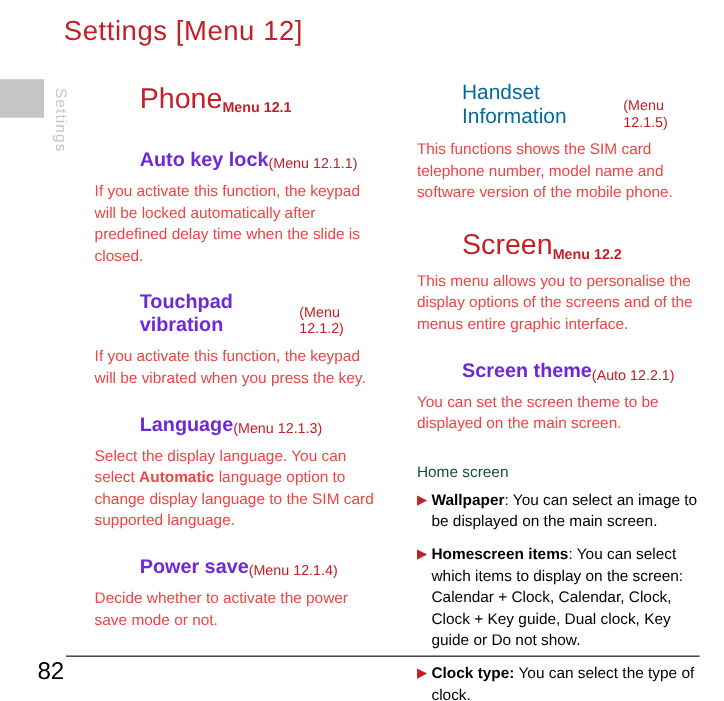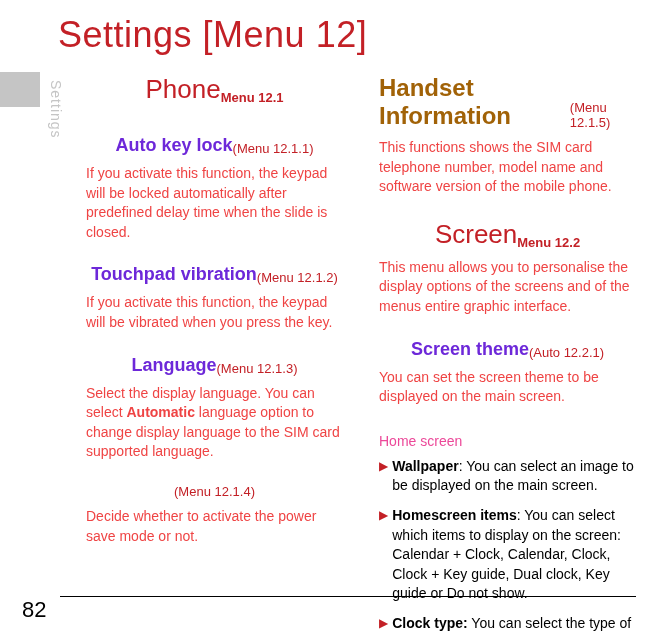--- a/index.html
+++ b/index.html
@@ -6,21 +6,21 @@
   body {
     width: 658px;
     height: 637px;
     background: #ffffff;
     font-family: "Helvetica Neue", Helvetica, Arial, sans-serif;
     position: relative;
     overflow: hidden;
   }
   .page-title {
     color: #c32026;
-    font-size: 36px;
+    font-size: 25px;
     font-weight: 400;
     position: absolute;
     top: 14px;
     left: 58px;
     letter-spacing: 0.5px;
   }
   .side-tab {
     position: absolute;
     left: 48px;
     top: 74px;
@@ -52,54 +52,55 @@
   .col {
     flex: 1;
     display: flex;
     flex-direction: column;
   }
   .section {
     margin-bottom: 22px;
   }
   .section-head {
     display: flex;
-    justify-content: center;
+    justify-content: flex-start;
     align-items: flex-end;
     margin-bottom: 8px;
+    margin-left: 41px;
   }
   .h-major {
     color: #c32026;
     font-size: 26px;
     font-weight: 400;
   }
   .h-minor-red {
     color: #6d28d9;
     font-size: 18px;
     font-weight: 600;
   }
   .h-minor-black {
-    color: #a16207;
-    font-size: 24px;
-    font-weight: 700;
+    color: #0369a1;
+    font-size: 19px;
+    font-weight: 400;
   }
   .menu-ref {
     color: #c32026;
     font-size: 13px;
     font-weight: 700;
   }
   .menu-ref.paren {
     font-weight: 400;
   }
   .body-text {
     color: #ef4444;
     font-size: 14px;
     line-height: 1.4;
   }
   .subhead {
-    color: #ec4899;
+    color: #14532d;
     font-size: 14px;
     font-weight: 400;
     margin-top: 4px;
     margin-bottom: 8px;
   }
   .bullet-item {
     display: flex;
     margin-bottom: 10px;
   }
   .bullet-mark {
@@ -109,21 +110,21 @@
     line-height: 1.5;
   }
   .bullet-text {
     color: #000000;
     font-size: 14px;
     line-height: 1.4;
   }
   .page-number {
     position: absolute;
     bottom: 14px;
-    left: 22px;
+    left: 34px;
     font-size: 22px;
     color: #000000;
     font-weight: 400;
   }
   .footer-line {
     position: absolute;
     bottom: 40px;
     left: 60px;
     right: 22px;
     height: 1px;
@@ -170,20 +171,21 @@
         <span class="h-minor-red">Language</span>
         <span class="menu-ref paren">(Menu 12.1.3)</span>
       </div>
       <div class="body-text">
         <span>Select the display language. You can select </span><b>Automatic</b><span> language option to change display language to the SIM card supported language.</span>
       </div>
     </div>
 
     <div class="section">
       <div class="section-head">
+        <span class="h-minor-red">Power save</span>
         <span class="menu-ref paren">(Menu 12.1.4)</span>
       </div>
       <div class="body-text">Decide whether to activate the power save mode or not.</div>
     </div>
 
   </div>
 
   <div class="col">
 
     <div class="section">

